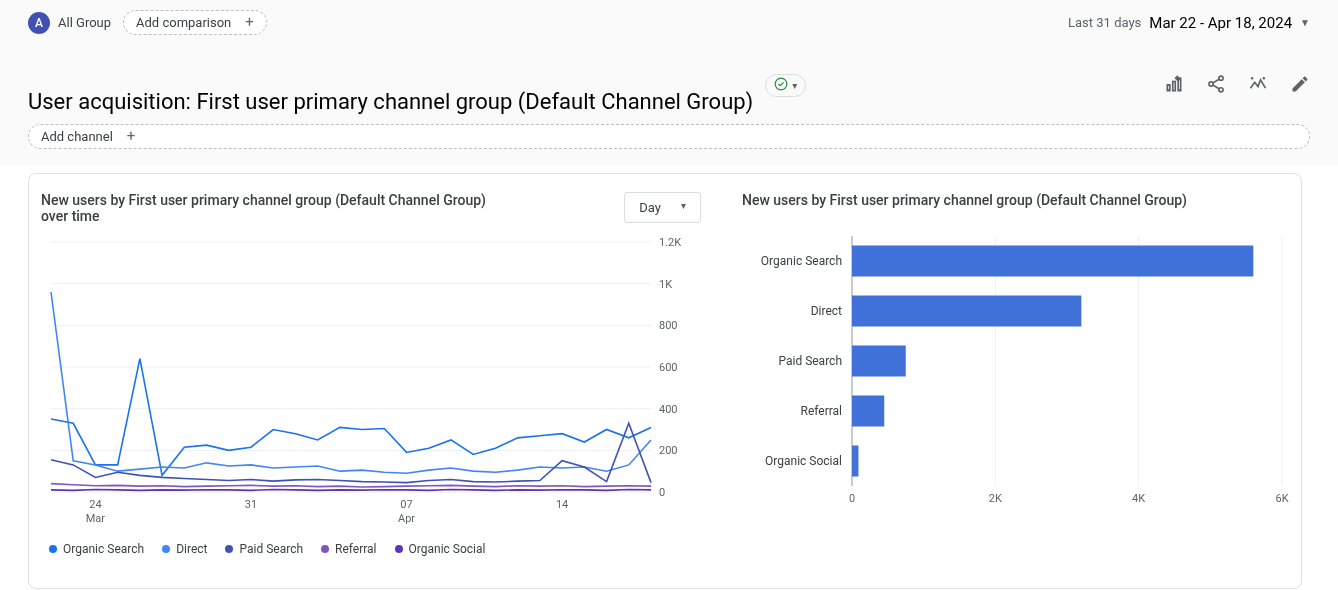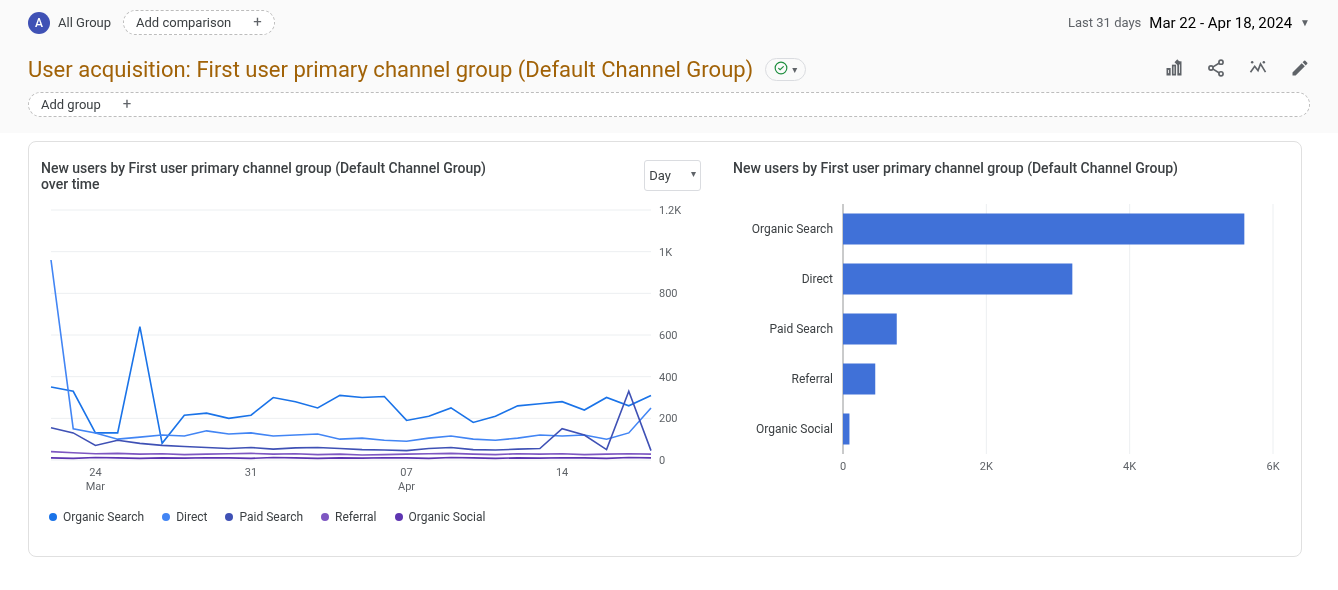--- a/index.html
+++ b/index.html
@@ -1,37 +1,37 @@
 <!DOCTYPE html>
 <html><head>
 <meta charset="utf-8">
 <style>
   * { box-sizing: border-box; margin: 0; padding: 0; }
   body { font-family: "Google Sans", Roboto, Arial, sans-serif; background: #fff; color: #3c4043; width: 1338px; }
   .topbar { display: flex; align-items: center; padding: 10px 28px; gap: 12px; background:#fafafa;}
   .avatar-chip { display:flex; align-items:center; gap:8px; border:none; background:transparent; font-size:13px; color:#3c4043;}
   .avatar-circle { width:22px; height:22px; border-radius:50%; background:#3f51b5; color:#fff; font-size:12px; display:flex; align-items:center; justify-content:center; font-weight:500;}
-  .dashed-chip { display:flex; align-items:center; gap:22px; border:1px dashed #bdbdbd; border-radius:18px; padding:4px 12px; font-size:13px; color:#3c4043; cursor:pointer; background:#fff;}
+  .dashed-chip { display:flex; align-items:center; gap:14px; border:1px dashed #bdbdbd; border-radius:18px; padding:4px 12px; font-size:13px; color:#3c4043; cursor:pointer; background:#fff;}
   .plus-icon { font-size:15px; line-height:1; color:#5f6368;}
   .spacer { flex:1; }
   .daterange { display:flex; align-items:center; gap:8px; font-size:13px; color:#5f6368;}
   .daterange .range { color:#000000; font-size:15px;}
   .caret { font-size:10px; color:#5f6368; }
   .titlebar { display:flex; align-items:center; padding:12px 28px 4px 28px; gap:12px; background:#fafafa;}
-  .page-title { font-size:22px; color:#a16207; font-weight:400;}
+  .page-title { font-size:22px; color:#000000; font-weight:400;margin-top:32px;}
   .status-chip { display:flex; align-items:center; gap:4px; border:1px solid #dadce0; border-radius:16px; padding:2px 8px; cursor:pointer;}
   .check-icon { color:#1e8e3e; font-size:14px;}
   .title-icons { display:flex; gap:22px; color:#5f6368; }
   .title-icons span { cursor:pointer; }
   .filterbar { padding: 6px 28px 16px 28px; background:#fafafa;}
-  .charts-row { display:flex; gap:22px; margin:8px 36px 0 28px; border:1px solid #e0e0e0; border-radius:8px; padding:18px 12px 32px 12px; }
+  .charts-row { display:flex; gap:31px; margin:8px 36px 0 28px; border:1px solid #e0e0e0; border-radius:8px; padding:18px 12px 32px 12px; }
   .chart-box { flex:1; }
   .chart-header { display:flex; justify-content:space-between; align-items:flex-start; margin-bottom:8px;}
   .chart-title { font-size:14px; color:#3c4043; font-weight:500; max-width:460px;}
-  .select-chip { border:1px solid #dadce0; border-radius:3px; padding:7px 4px; font-size:13px; color:#3c4043; display:flex; align-items:flex-start; gap:20px; cursor:pointer; background:#fff;}
+  .select-chip { border:1px solid #dadce0; border-radius:3px; padding:7px 14px; font-size:13px; color:#3c4043; display:flex; align-items:flex-start; gap:20px; cursor:pointer; background:#fff;}
   svg text { font-size:11px; fill:#5f6368; font-family:inherit;}
   .gridline { stroke:#eceff1; stroke-width:1;}
   .axis-label { font-size:11px; fill:#5f6368;}
   .legend { display:flex; gap:18px; margin-top:6px; padding-left:8px;}
   .legend-item { display:flex; align-items:center; gap:6px; font-size:12px; color:#3c4043;}
   .legend-swatch { width:8px; height:8px; border-radius:50%; display:inline-block;}
   .bar-label { font-size:12px; fill:#3c4043; text-anchor:end;}
 </style>
 </head>
 <body>
@@ -92,21 +92,21 @@
     <span>
       <svg width="20" height="20" viewBox="0 0 24 24" fill="#5f6368">
           <path d="M3 17.25V21h3.75L17.81 9.94l-3.75-3.75L3 17.25zM20.71 7.04a1 1 0 000-1.41l-2.34-2.34a1 1 0 00-1.41 0l-1.83 1.83 3.75 3.75 1.83-1.83z"></path>
         </svg>
     </span>
   </div>
 </div>
 
 <div class="filterbar">
   <div class="dashed-chip">
-    <span>Add group</span>
+    <span>Add channel</span>
     <span class="plus-icon">+</span>
   </div>
 </div>
 
 <div class="charts-row">
 
   <div class="chart-box">
     <div class="chart-header">
       <div class="chart-title">New users by First user primary channel group (Default Channel Group) over time</div>
       <div class="select-chip">

